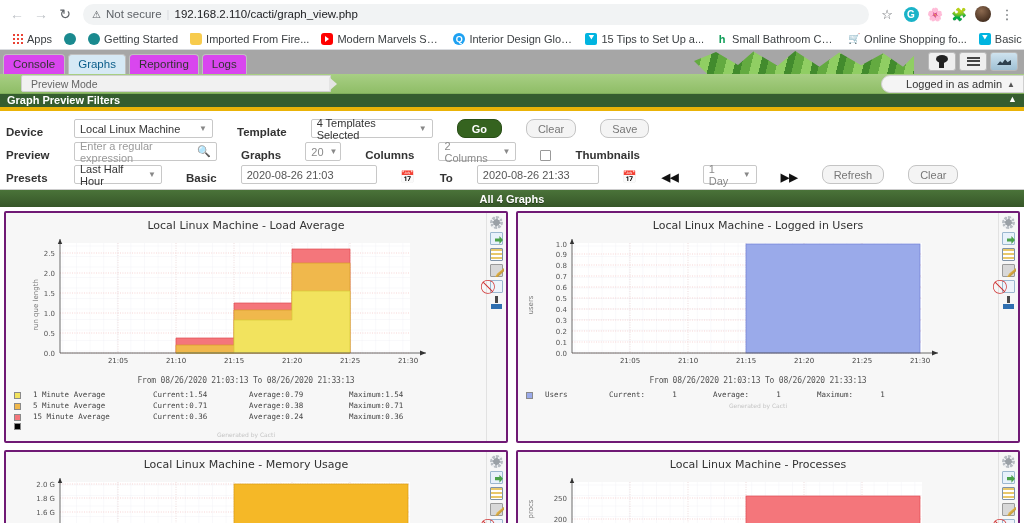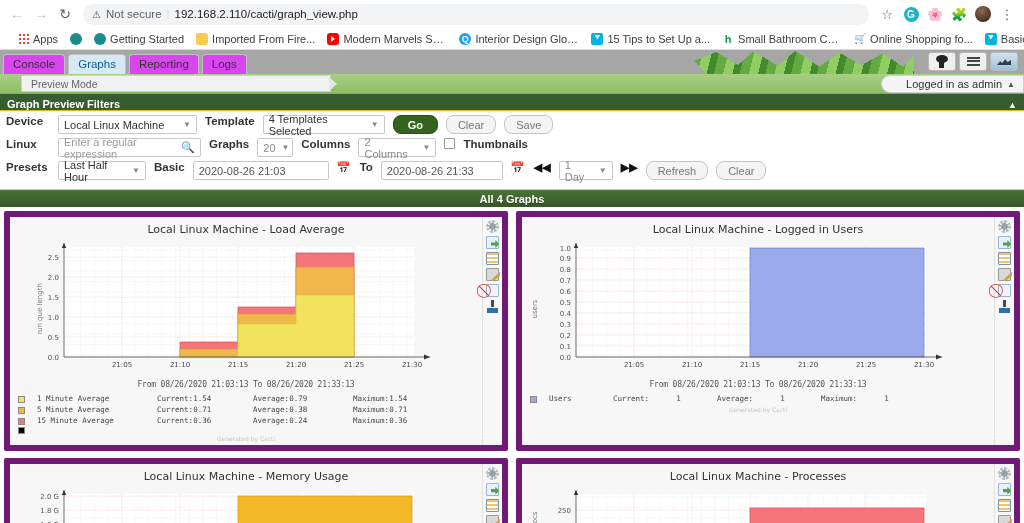--- a/index.html
+++ b/index.html
@@ -44,21 +44,21 @@
     display: flex; align-items: center; justify-content: center;
   }
   .avatar-circle {
     width: 16px; height: 16px; border-radius: 50%;
     background: radial-gradient(circle at 40% 30%, #8d6a50 0%, #4a3323 70%, #241812 100%);
   }
 
   
   #bookmarks-row {
     height: 22px; display: flex; align-items: center;
-    padding: 0 12px; gap: 0px; border-bottom: 1px solid #dadce0;
+    padding: 0 6px; gap: 0px; border-bottom: 1px solid #dadce0;
     background: #ffffff; overflow: hidden; white-space: nowrap;
   }
   .bm {
     display: flex; align-items: center; gap: 4px;
     padding: 0 6px; height: 18px; font-size: 11px; color: #3c4043;
     flex: 0 0 auto;
   }
   .bm-label { max-width: 104px; overflow: hidden; text-overflow: ellipsis; white-space: nowrap; }
   .apps-grid {
     width: 11px; height: 11px;
@@ -133,30 +133,30 @@
     position: absolute; right: 0px; top: 1px; height: 18px;
     background: #f4f4f4; border: 1px solid #cfcfcf; border-radius: 9px 0 0 9px;
     display: flex; align-items: center; padding: 0 8px 0 24px;
     font-size: 11px; color: #333; gap: 5px; font-weight: 500;
   }
   #login-chip .caret { font-size: 8px; color: #555; }
 
   
   #filter-title {
     height: 17px; background: #355d2f; color: #fff;
-    display: flex; align-items: flex-end; padding: 0 7px;
+    display: flex; align-items: flex-start; padding: 0 7px;
     font-size: 11px; font-weight: bold; justify-content: space-between;
-    border-bottom: 1px solid #eab308;
+    border-bottom: 4px solid #eab308;
   }
   #filter-title .collapse { font-size: 9px; }
   #filter-body {
     background: #fff; border-bottom: 1px solid #ccc;
     padding: 4px 6px 5px 6px;
   }
-  .frow { display: flex; align-items: flex-start; gap: 8px; height: 23px; }
+  .frow { display: flex; align-items: flex-end; gap: 24px; height: 23px; }
   .flabel { font-size: 11.5px; font-weight: bold; color: #333; }
   .fselect {
     height: 19px; border: 1px solid #c8c8c8; background: #fff; border-radius: 2px;
     display: flex; align-items: center; justify-content: space-between;
     padding: 0 5px; font-size: 11px; color: #333; gap: 6px;
   }
   .fselect .car { color: #888; font-size: 8px; }
   .fselect.muted { color: #8a8a8a; }
   .ftext {
     height: 19px; border: 1px solid #c8c8c8; background: #fff; border-radius: 2px;
@@ -179,21 +179,21 @@
   
   #graphs-title {
     height: 17px; background: linear-gradient(#4a7339, #365628);
     color: #fff; font-size: 11px; font-weight: bold;
     display: flex; align-items: center; justify-content: center;
     text-shadow: 0 1px 0 rgba(0,0,0,.4);
   }
   #graph-area { background: #ffffff; padding: 4px 4px 0 4px; }
   .grow { display: flex; gap: 8px; margin-bottom: 7px; }
   .gcard {
-    flex: 1 1 0; background: #f7f7f7; border: 6px solid #701a75; border-radius: 2px;
+    flex: 1 1 0; background: #f7f7f7; border: 2px solid #701a75; border-radius: 2px;
     display: flex; position: relative; min-width: 0;
   }
   .gcard-inner { flex: 1 1 auto; padding: 4px 2px 3px 2px; min-width: 0; }
   .gtitle {
     text-align: center; font-size: 11px; color: #333;
     font-family: "DejaVu Sans", sans-serif; margin: 2px 0 3px 0;
   }
   .gplot { position: relative; }
   .gtools {
     width: 20px; flex: 0 0 20px; border-left: 1px solid #e2e2e2;
@@ -350,21 +350,21 @@
     <div class="fselect" style="width:122px">
       <span>4 Templates Selected</span>
       <span class="car">▼</span>
     </div>
     <div class="btn primary">Go</div>
     <div class="btn">Clear</div>
     <div class="btn">Save</div>
   </div>
 
   <div class="frow">
-    <span class="flabel" style="width:44px">Linux</span>
+    <span class="flabel" style="width:44px">Preview</span>
     <div class="ftext" style="width:143px">
       <span class="ph">Enter a regular expression</span>
       <span class="srch-ico">🔍</span>
     </div>
     <span class="flabel">Graphs</span>
     <div class="fselect muted" style="width:36px">
       <span>20</span>
       <span class="car">▼</span>
     </div>
     <span class="flabel">Columns</span>

